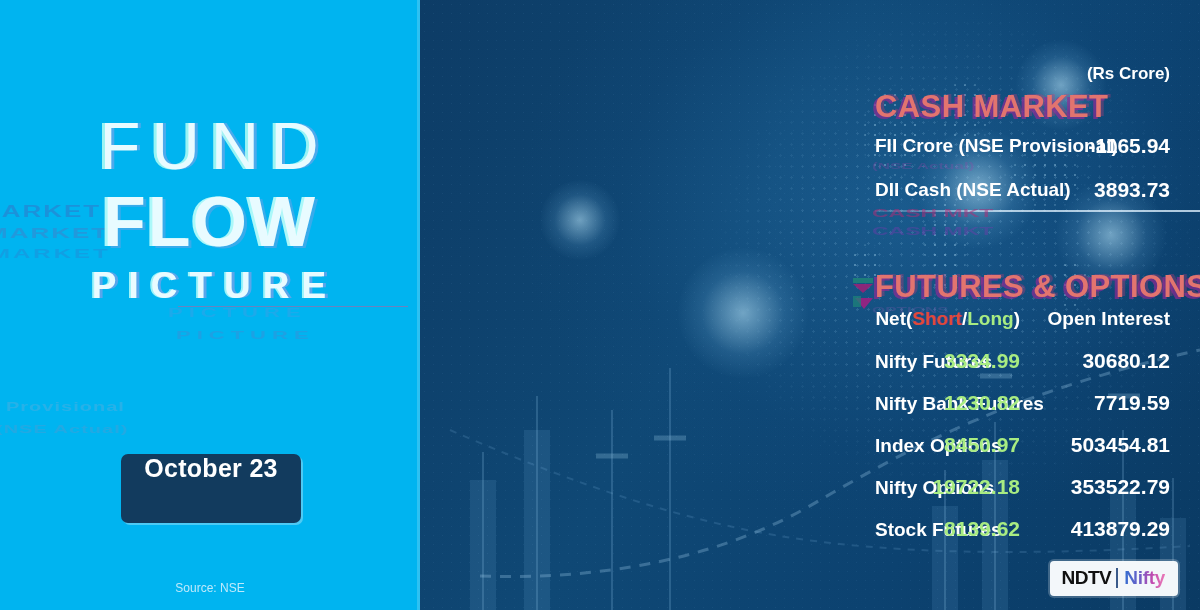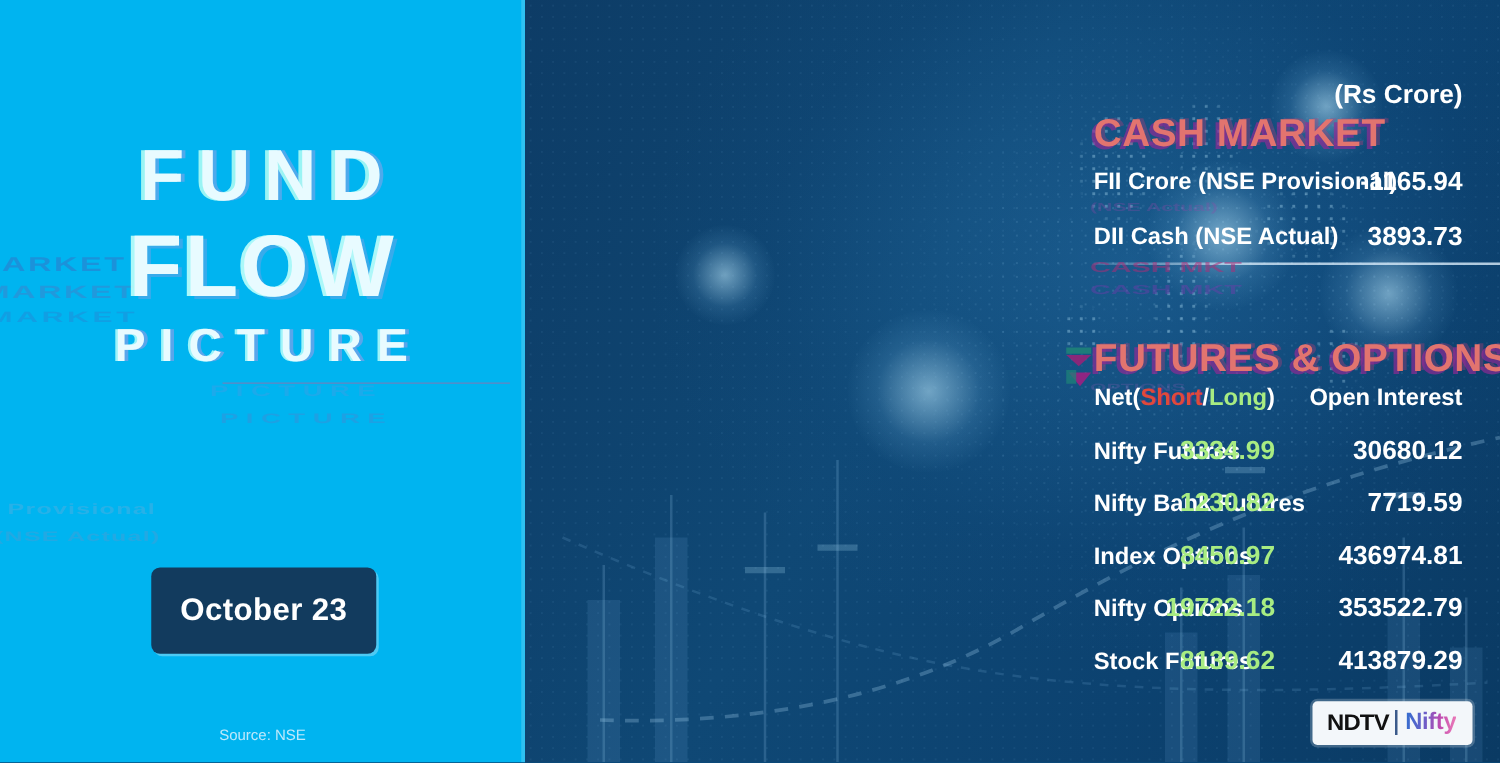--- a/index.html
+++ b/index.html
@@ -94,22 +94,22 @@
     width:420px;
     text-align:center;
   }
   .title-line{
     position:relative;
     color:#e8fbff;
     line-height:1;
     white-space:nowrap;
   }
   #title-fund{
-    font-size:58px;
-    font-weight:700;
+    font-size:67px;
+    font-weight:400;
     letter-spacing:11px;
     text-shadow:-3px 0 0 rgba(180,255,245,0.85), 3px 0 0 rgba(255,150,230,0.30);
     margin-left:9px;
   }
   #title-flow{
     font-size:70px;
     font-weight:bold;
     letter-spacing:2px;
     margin-top:8px;
     text-shadow:-3px 0 0 rgba(190,255,250,0.9), 3px 2px 0 rgba(255,140,220,0.22);
@@ -124,21 +124,21 @@
   }
 
   
   #date-chip{
     position:absolute;
     left:121px; top:454px;
     width:180px; height:69px;
     background:#123b5e;
     border-radius:7px;
     box-shadow:2px 2px 0 rgba(255,255,255,0.30);
-    display:flex; align-items:center; justify-content:center;
+    display:flex; align-items:flex-start; justify-content:center;
   }
   #date-label{
     color:#ffffff;
     font-size:25px;
     font-weight:bold;
     letter-spacing:0.3px;
   }
 
   #source-label{
     position:absolute;
@@ -223,21 +223,21 @@
 
   
   #content{
     position:absolute; inset:0;
   }
 
   #unit-label{
     position:absolute;
     right:30px; top:64px;
     color:#ffffff;
-    font-size:21px;
+    font-size:17px;
     font-weight:bold;
   }
 
   
   .section-heading{
     position:absolute;
     font-size:31px;
     font-weight:bold;
     letter-spacing:0.4px;
     color:#e2746f;
@@ -461,21 +461,21 @@
       <div class="row-label" style="left:455px; top:351px;">Nifty Futures</div>
       <div class="row-value val-green" style="right:180px; top:349px;margin-left:36px;">3334.99</div>
       <div class="row-value val-white" style="right:30px;  top:349px;">30680.12</div>
 
       <div class="row-label" style="left:455px; top:393px;">Nifty Bank Futures</div>
       <div class="row-value val-green" style="right:180px; top:391px;">1230.82</div>
       <div class="row-value val-white" style="right:30px;  top:391px;margin-left:36px;">7719.59</div>
 
       <div class="row-label" style="left:455px; top:435px;">Index Options</div>
       <div class="row-value val-green" style="right:180px; top:433px;">8450.97</div>
-      <div class="row-value val-white" style="right:30px;  top:433px;">436974.81</div>
+      <div class="row-value val-white" style="right:30px;  top:433px;">503454.81</div>
 
       <div class="row-label" style="left:455px; top:477px;">Nifty Options</div>
       <div class="row-value val-green" style="right:180px; top:475px;">19722.18</div>
       <div class="row-value val-white" style="right:30px;  top:475px;">353522.79</div>
 
       <div class="row-label" style="left:455px; top:519px;">Stock Futures</div>
       <div class="row-value val-green" style="right:180px; top:517px;">8139.62</div>
       <div class="row-value val-white" style="right:30px;  top:517px;">413879.29</div>
 
       <div id="logo-wrap">

